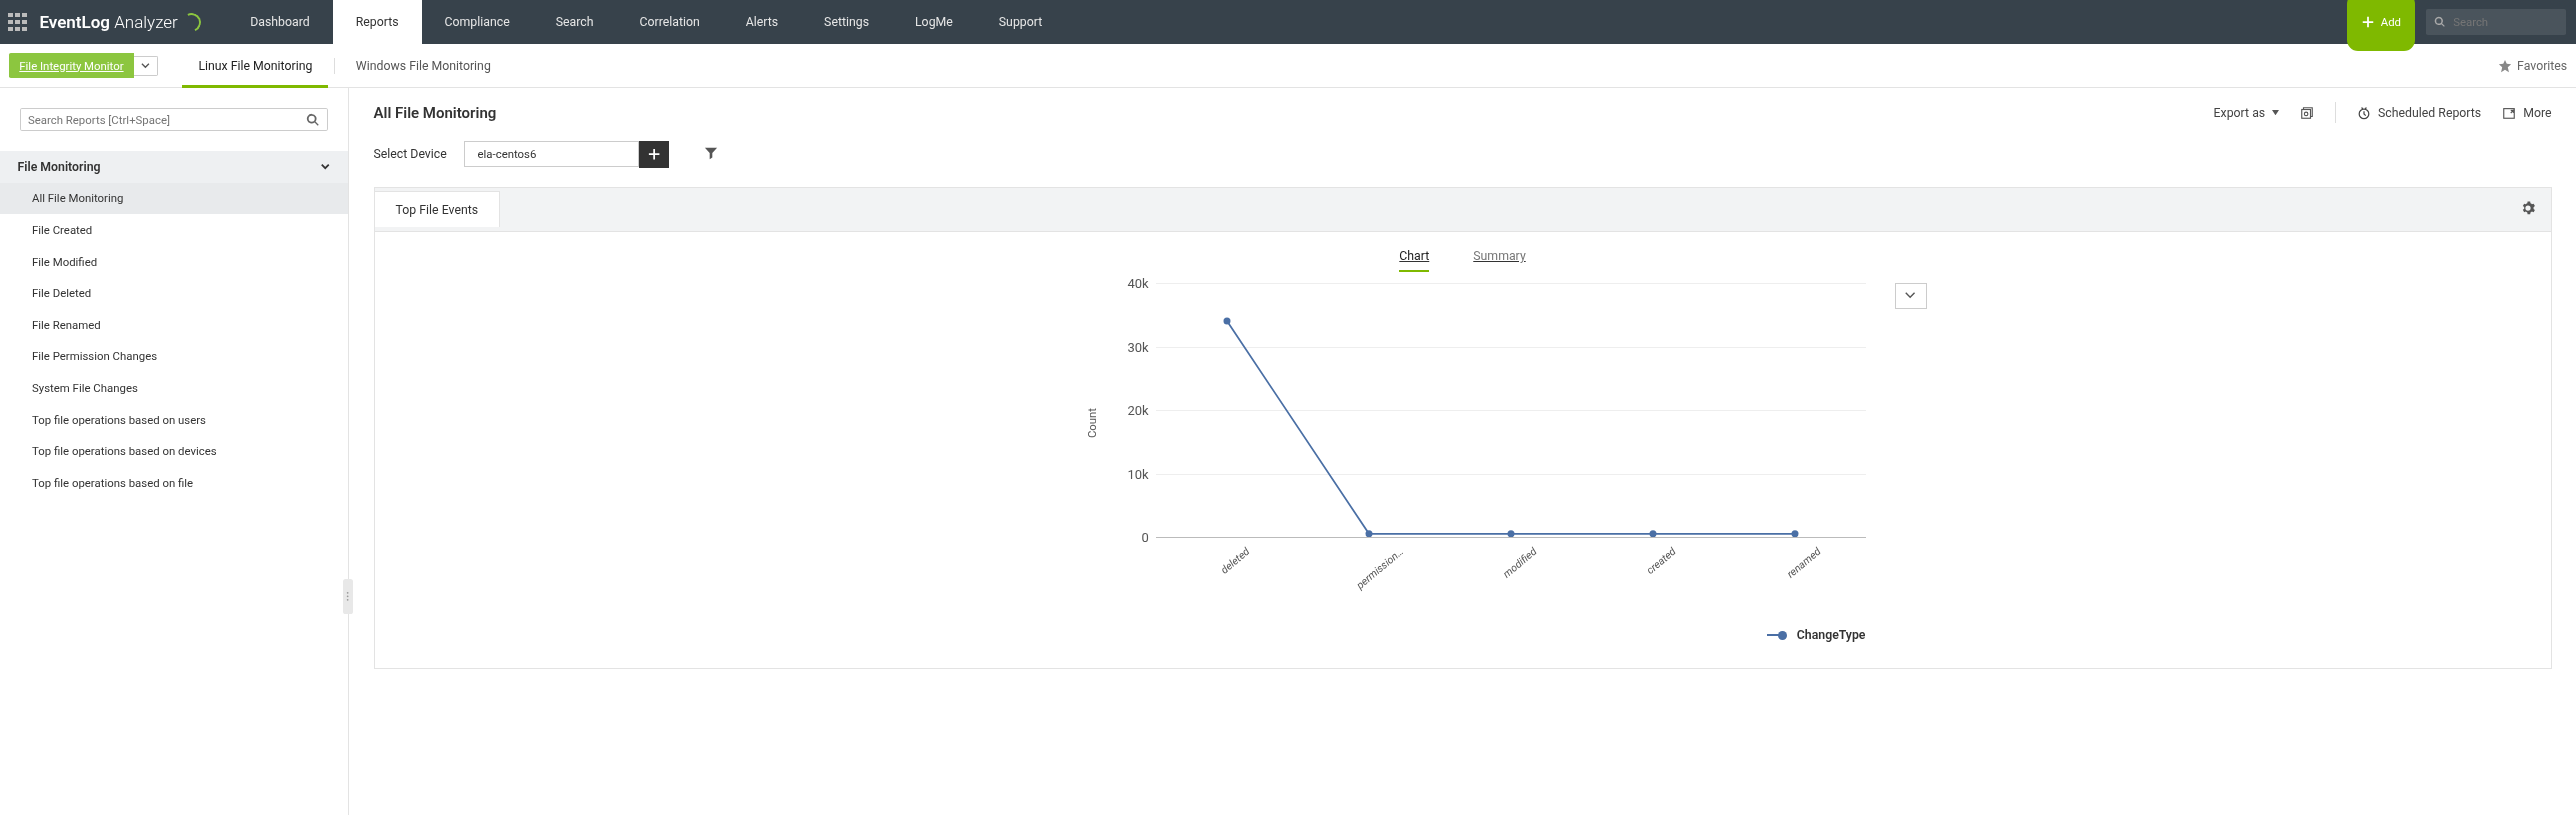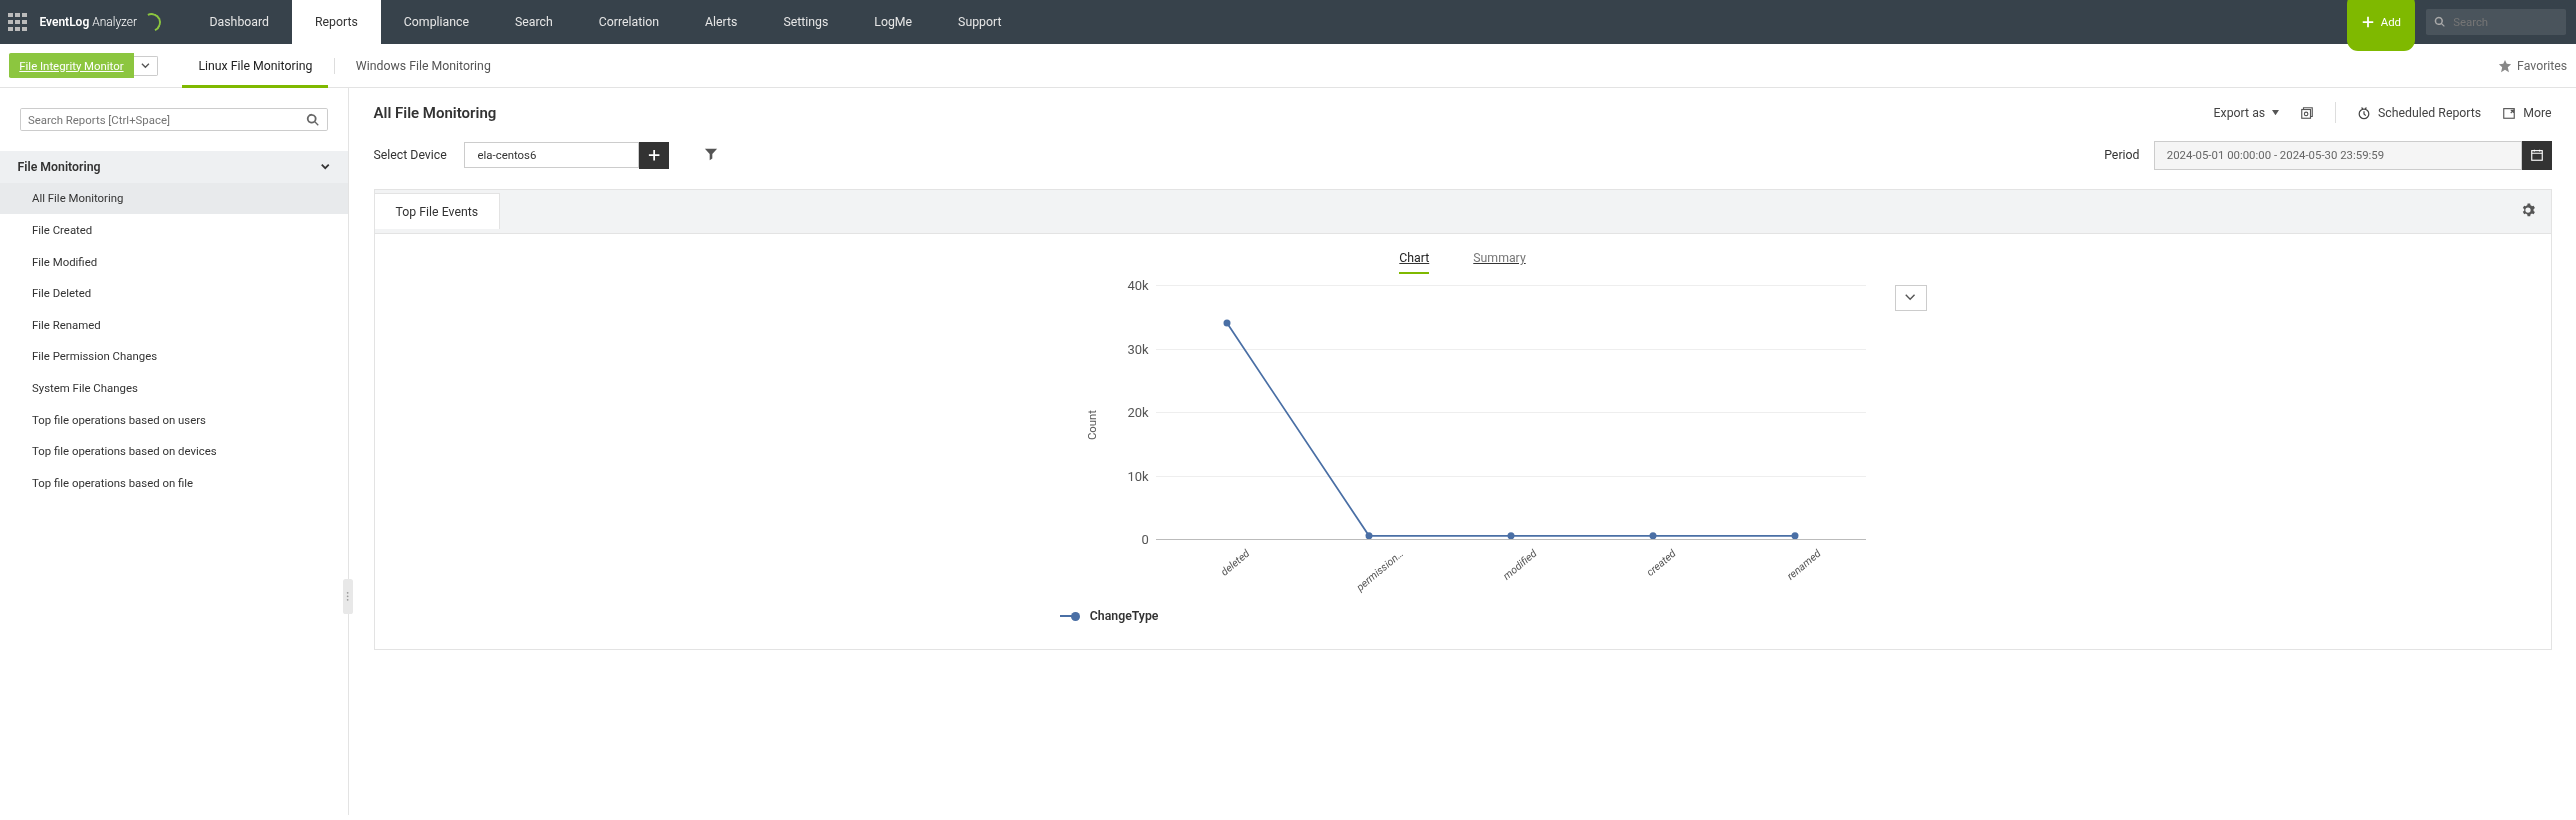--- a/index.html
+++ b/index.html
@@ -3,21 +3,21 @@
 <meta charset="utf-8">
 <style>
   * { box-sizing: border-box; margin: 0; padding: 0; font-family: -apple-system, BlinkMacSystemFont, "Segoe UI", Roboto, Arial, sans-serif; }
   body { background: #fff; color: #333; font-size: 11.4px; width: 2576px; }
   
   
   .topbar { background: #37424b; height: 44px; display: flex; align-items: center; color: #fff; }
   .app-grid-icon { width: 35px; display: flex; align-items: center; justify-content: center; }
   .grid-dots { display: grid; grid-template-columns: repeat(3, 4.4px); grid-gap: 2.6px; }
   .grid-dots span { width: 4.4px; height: 4.4px; background: #bbb; }
-  .brand { font-size: 12px; font-weight: 300; padding: 0 26px 0 4.4px; display: flex; align-items: center; }
+  .brand { font-size: 17px; font-weight: 300; padding: 0 26px 0 4.4px; display: flex; align-items: center; }
   .brand b { font-weight: 600; }
   .brand-arc { width: 19px; height: 19px; border: 2.2px solid #8cc63f; border-left-color: transparent; border-bottom-color: transparent; border-radius: 50%; margin-left: 4.4px; transform: rotate(20deg); }
   .nav-items { display: flex; align-items: stretch; height: 100%; }
   .nav-item { padding: 0 23px; display: flex; align-items: center; cursor: pointer; font-size: 12.3px; color: #e6e6e6; }
   .nav-item.active { background: #fff; color: #333; }
   .topbar-right { margin-left: auto; display: flex; align-items: center; height: 100%; padding-right: 10.5px; gap: 10.5px; }
   .add-btn { background: #7fb900; color: #fff; border: none; padding: 22px 14px; font-size: 11.4px; display: flex; align-items: center; gap: 5.3px; cursor: pointer; border-radius: 11px; }
   .search-box-top { background: #4a545c; display: flex; align-items: center; padding: 0 8.8px; height: 26px; width: 140px; border-radius: 1.8px; }
   .search-box-top input { background: transparent; border: none; color: #ccc; outline: none; font-size: 11.4px; width: 100%; margin-left: 7px; }
   
@@ -73,21 +73,21 @@
   .plot { position: relative; height: 280px; margin-left: 61px; }
   .y-axis-label { position: absolute; left: -44px; top: 50%; transform: translateY(-50%) rotate(-90deg); font-size: 11.4px; color: #555; }
   .y-ticks { position: absolute; left: -8.8px; top: 0; bottom: 26px; width: 44px; }
   .y-tick { position: absolute; right: 7px; font-size: 13px; color: #555; transform: translateY(-50%); }
   .grid-lines { position: absolute; left: 35px; right: 0; top: 0; bottom: 26px; }
   .gl { position: absolute; left: 0; right: 0; border-top: 0.9px solid #eee; }
   .gl.axis { border-top-color: #bbb; }
   .x-ticks { position: absolute; left: 35px; right: 0; bottom: -17.5px; height: 44px; }
   .x-tick { position: absolute; transform: translateX(-50%) rotate(-40deg); transform-origin: top right; font-size: 10.5px; color: #555; font-style: italic; white-space: nowrap; }
   svg.line-chart { position: absolute; left: 35px; top: 0; right: 0; bottom: 26px; }
-  .legend { text-align: left; margin-top: 44px; font-size: 12.3px; color: #333; font-weight: 600; }
+  .legend { text-align: right; margin-top: 65px; font-size: 12.3px; color: #333; font-weight: 600; }
   .legend .dot { display: inline-block; width: 8.8px; height: 8.8px; border-radius: 50%; background: #4a6fa5; margin-right: 7px; vertical-align: middle; }
   .legend .dash { display: inline-block; width: 14px; height: 1.8px; background: #4a6fa5; vertical-align: middle; margin-right: -2.6px; }
   
   .icon-svg { width: 14px; height: 14px; fill: currentColor; }
 </style>
 </head>
 <body>
 
 <div class="topbar">
   <div class="app-grid-icon">
@@ -233,32 +233,20 @@
           <svg width="12.3" height="12.3" viewBox="0 0 14 14">
               <path d="M6 1h2v5h5v2H8v5H6V8H1V6h5z" fill="#fff"></path>
             </svg>
         </div>
       </div>
       <span class="filter-icon">
         <svg class="icon-svg" viewBox="0 0 16 16">
             <path d="M1 2h14l-5.5 6v5l-3 2v-7z" fill="#555"></path>
           </svg>
       </span>
-      <div class="period-wrap">
-        <span>Period</span>
-        <div style="display:flex">
-          <div class="period-input"><span>2024-05-01 00:00:00 - 2024-05-30 23:59:59</span></div>
-          <div class="cal-btn">
-            <svg class="icon-svg" viewBox="0 0 16 16" style="fill:#fff">
-                <rect x="2" y="3" width="12" height="11" fill="none" stroke="#fff" stroke-width="1.3"></rect>
-                <path d="M2 6h12M5 2v2M11 2v2" stroke="#fff" stroke-width="1.3"></path>
-              </svg>
-          </div>
-        </div>
-      </div>
     </div>
 
     <div class="panel">
       <div class="panel-tabs">
         <div class="panel-tab">Top File Events</div>
         <div class="panel-gear">
           <svg class="icon-svg" viewBox="0 0 16 16" style="fill:#555">
               <path d="M8 5a3 3 0 100 6 3 3 0 000-6zm6.4 3c0 .4 0 .7-.1 1l1.6 1.2-1.5 2.6-1.9-.7c-.5.4-1.1.8-1.7 1l-.3 2H7.5l-.3-2c-.6-.2-1.2-.6-1.7-1l-1.9.7L2.1 10l1.6-1.2c0-.3-.1-.6-.1-1s0-.7.1-1L2.1 5.6l1.5-2.6 1.9.7c.5-.4 1.1-.8 1.7-1l.3-2h3l.3 2c.6.2 1.2.6 1.7 1l1.9-.7 1.5 2.6L14.3 7c.1.3.1.6.1 1z"></path>
             </svg>
         </div>

